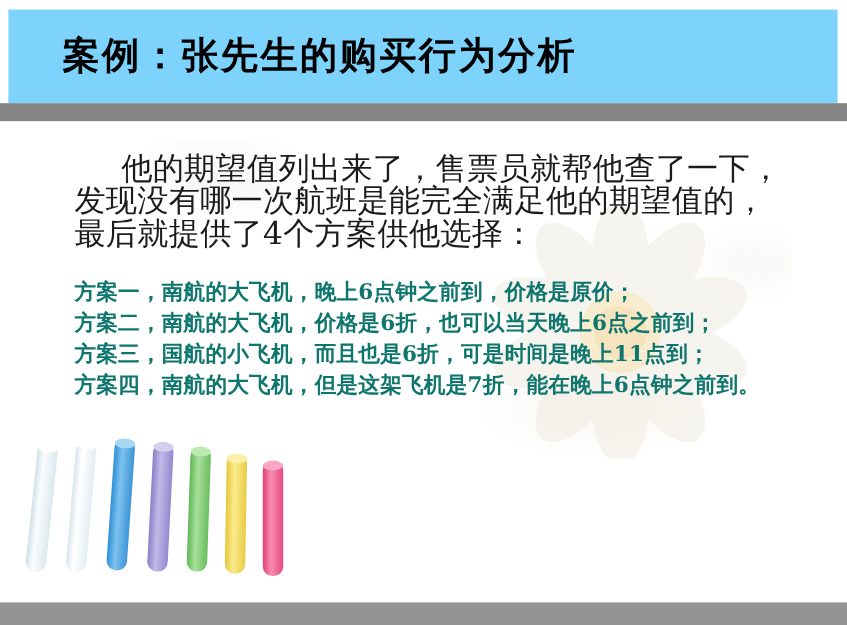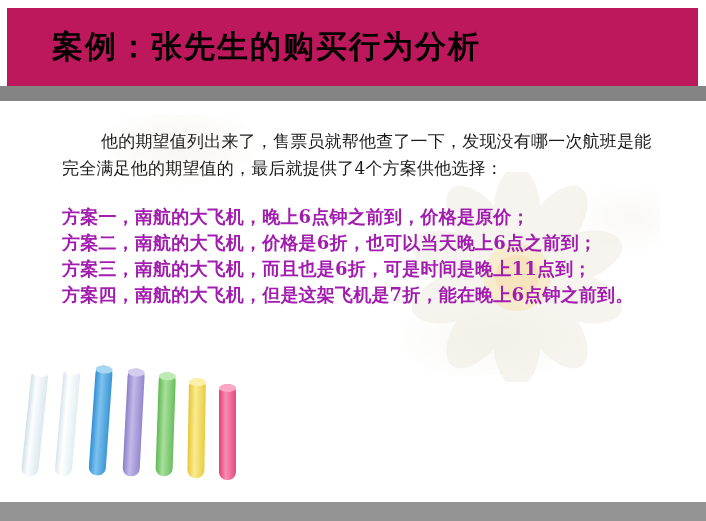--- a/index.html
+++ b/index.html
@@ -20,21 +20,21 @@
     overflow: hidden;
   }
 
   
   .title-banner {
     position: absolute;
     left: 7px;
     top: 8px;
     width: 691px;
     height: 78px;
-    background: #be185d;
+    background: #7dd3fc;
   }
 
   .title-text {
     position: absolute;
     left: 45px;
     top: 50%;
     transform: translateY(-50%);
     font-family: "DejaVu Serif", "Liberation Serif", serif;
     font-size: 31px;
     font-weight: 700;
@@ -91,37 +91,37 @@
   
   .body-text {
     position: absolute;
     left: 62px;
     top: 128px;
     width: 600px;
   }
 
   .para {
     font-family: "DejaVu Serif", "Liberation Serif", serif;
-    font-size: 17px;
+    font-size: 26px;
     line-height: 27px;
     color: #1b1b1b;
     text-indent: 39px;
     letter-spacing: 0.2px;
   }
 
   .options {
     margin-top: 22px;
   }
 
   .option-line {
     font-family: "DejaVu Serif", "Liberation Serif", serif;
     font-size: 18px;
     font-weight: 700;
     line-height: 26px;
-    color: #a21caf;
+    color: #0f766e;
     letter-spacing: 0.2px;
     white-space: nowrap;
   }
 
   
   .chalks {
     position: absolute;
     left: 18px;
     top: 362px;
     width: 230px;
@@ -169,21 +169,21 @@
         <circle cx="0" cy="0" r="22" fill="#ecc87c" opacity="0.7"></circle>
       </g>
     </svg>
   </div>
 
   <div class="body-text">
     <div class="para">他的期望值列出来了，售票员就帮他查了一下，发现没有哪一次航班是能完全满足他的期望值的，最后就提供了4个方案供他选择：</div>
     <div class="options">
       <div class="option-line">方案一，南航的大飞机，晚上6点钟之前到，价格是原价；</div>
       <div class="option-line">方案二，南航的大飞机，价格是6折，也可以当天晚上6点之前到；</div>
-      <div class="option-line">方案三，南航的大飞机，而且也是6折，可是时间是晚上11点到；</div>
+      <div class="option-line">方案三，国航的小飞机，而且也是6折，可是时间是晚上11点到；</div>
       <div class="option-line">方案四，南航的大飞机，但是这架飞机是7折，能在晚上6点钟之前到。</div>
     </div>
   </div>
 
   <div class="chalks">
     <svg width="230" height="118" viewBox="0 0 230 118">
       <defs>
         <linearGradient id="g0" x1="0" y1="0" x2="1" y2="0">
           <stop offset="0%" stop-color="#cfe0e8"></stop>
             <stop offset="35%" stop-color="#fbfdfe"></stop>

